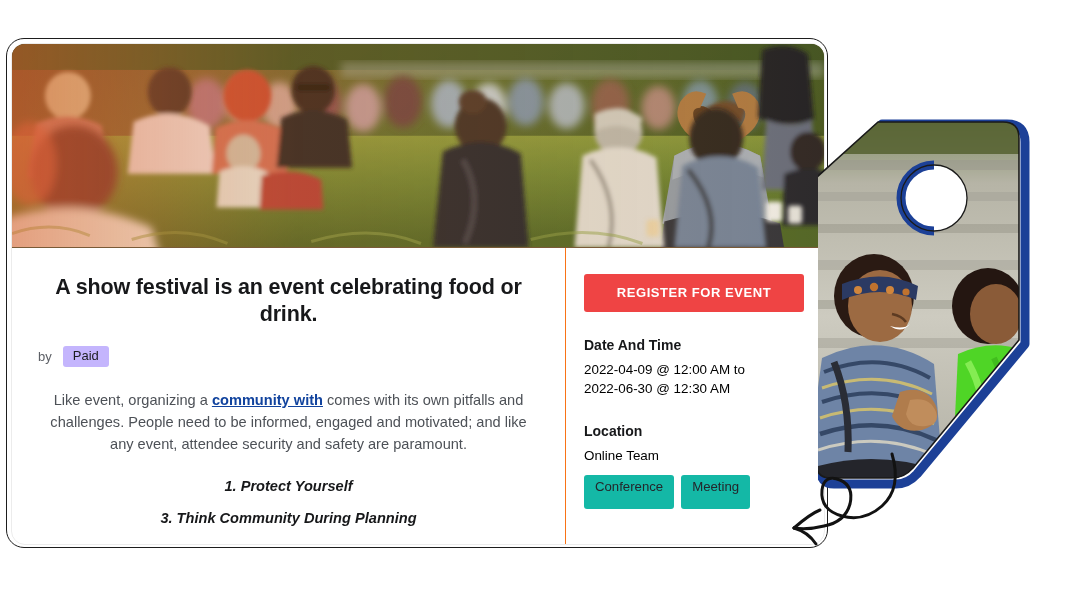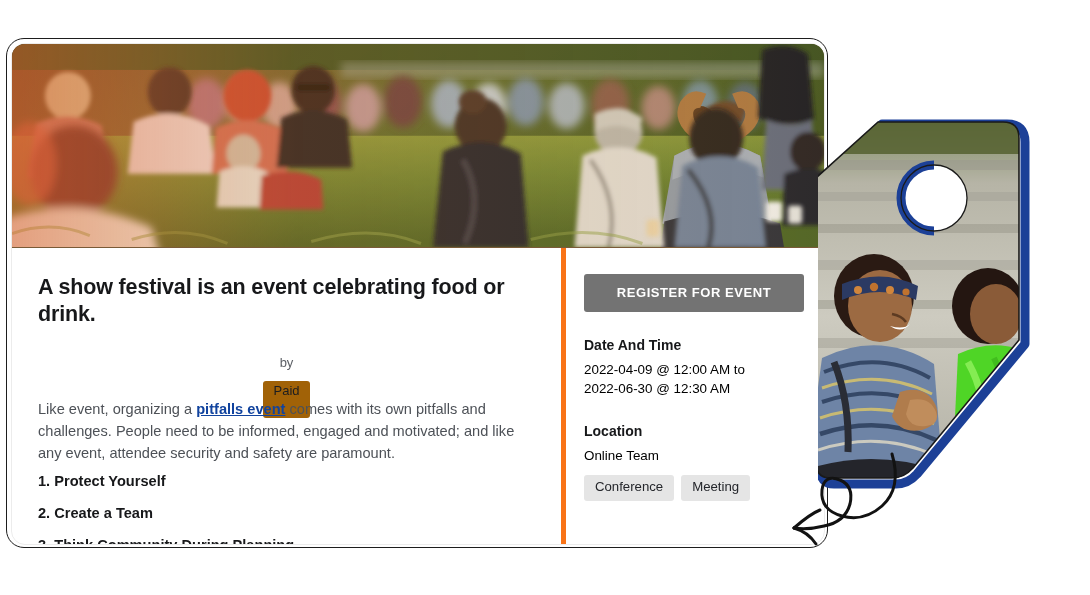--- a/index.html
+++ b/index.html
@@ -50,95 +50,96 @@
   
   #card-body{
     position:absolute;
     left:0; top:204px; right:0; bottom:0;
     display:flex;
   }
   #main-col{
     width:562px;
     box-sizing:border-box;
     padding:26px 26px 0 26px;
-    border-right:5px solid #f97316;
+    border-right:1px solid #f97316;
+    text-align:center;
   }
   #side-col{
     flex:1;
     box-sizing:border-box;
     padding:26px 20px 0 18px;
   }
 
   
   #event-title{
     margin:0;
     font-size:21.5px;
     font-weight:bold;
     color:#17181a;
     letter-spacing:-0.15px;
     line-height:1.25;
   }
 
   
   #byline{
-    margin-top:27px;
+    margin-top:18px;
     display:flex;
     align-items:center;
     gap:11px;
     height:21px;
-    flex-direction:column;
   }
   #byline-label{
     font-size:13px;
     color:#5d6066;
   }
   #price-badge{
-    background:#a16207;
+    background:#c4b5fd;
     color:#1c1d20;
     font-size:13px;
-    padding:3px 10px 20px 10px;
+    padding:3px 10px 4px 10px;
     border-radius:3px;
     line-height:1.1;
   }
 
   
   #description{
     margin:22px 0 0 0;
     font-size:14.6px;
     line-height:1.53;
     color:#4d5157;
     max-width:520px;
   }
   #description-link{
     color:#11439e;
     text-decoration:underline;
     font-weight:bold;
   }
 
   
   #steps-list{
-    margin:8px 0 0 0;
+    margin:22px 0 0 0;
     padding:0;
     list-style:none;
+    font-style:italic;
   }
   .step-item{
     font-size:14.6px;
     color:#17181a;
     font-weight:600;
     margin-bottom:16px;
   }
 
   
   #register-button{
     display:block;
     width:220px;
     height:38px;
     line-height:38px;
     text-align:center;
-    background:#737373;
+    background:#ef4444;
     color:#ffffff;
     font-size:13px;
     font-weight:bold;
     letter-spacing:0.55px;
     border:none;
     border-radius:3px;
     cursor:pointer;
     font-family:"Liberation Sans", sans-serif;
     padding:0;
   }
@@ -154,24 +155,24 @@
     line-height:1.42;
     color:#000000;
   }
   #tag-chip-row{
     margin-top:10px;
     display:flex;
     gap:7px;
     flex-wrap:wrap;
   }
   .tag-chip{
-    background:#e5e5e5;
+    background:#14b8a6;
     color:#24262b;
     font-size:13.2px;
-    padding:5px 11px 6px 11px;
+    padding:5px 11px 14px 11px;
     border-radius:3px;
     line-height:1.1;
     cursor:pointer;
   }
 
   
   #tag-graphic{
     position:absolute;
     left:818px; top:100px;
     width:230px; height:390px;
@@ -327,25 +328,24 @@
 
       <div id="main-col">
 
         <h1 id="event-title">A show festival is an event celebrating food or drink.</h1>
 
         <div id="byline">
           <span id="byline-label">by</span>
           <span id="price-badge">Paid</span>
         </div>
 
-        <p id="description"><span>Like event, organizing a </span><a id="description-link" href="#">pitfalls event</a><span> comes with its own pitfalls and challenges. People need to be informed, engaged and motivated; and like any event, attendee security and safety are paramount.</span></p>
+        <p id="description"><span>Like event, organizing a </span><a id="description-link" href="#">community with</a><span> comes with its own pitfalls and challenges. People need to be informed, engaged and motivated; and like any event, attendee security and safety are paramount.</span></p>
 
         <ul id="steps-list">
           <li class="step-item">1. Protect Yourself</li>
-          <li class="step-item">2. Create a Team</li>
           <li class="step-item">3. Think Community During Planning</li>
         </ul>
       </div>
 
       <div id="side-col">
 
         <button id="register-button" type="button">REGISTER FOR EVENT</button>
 
         <h2 class="side-heading">Date And Time</h2>
         <p class="side-text"><span>2022-04-09 @ 12:00 AM to</span><br><span>2022-06-30 @ 12:30 AM</span></p>

